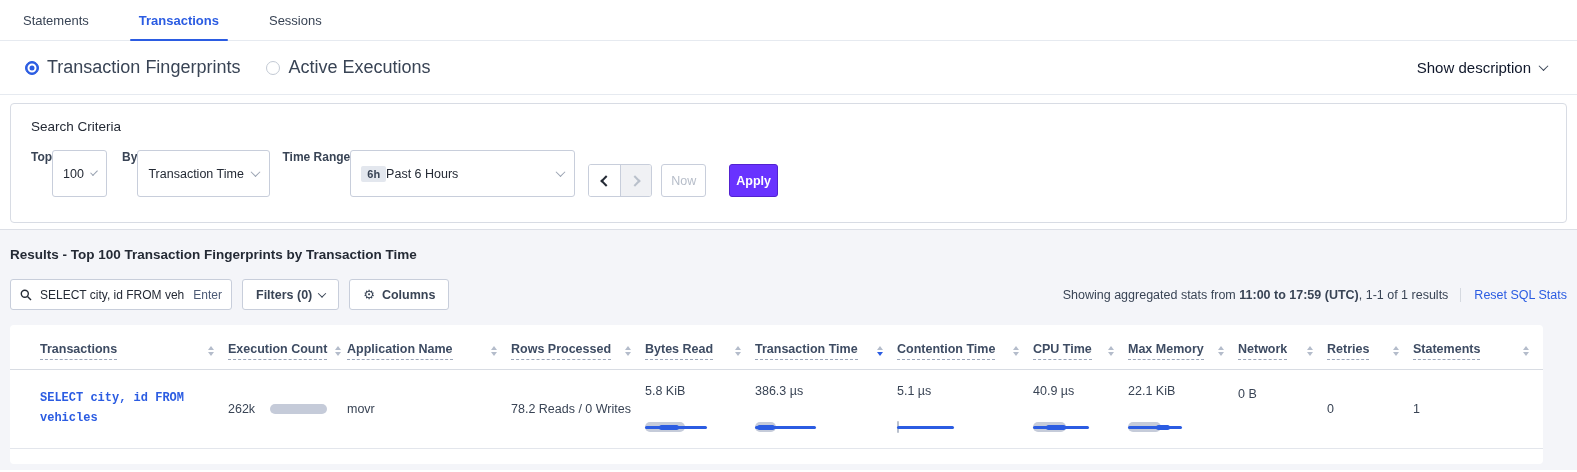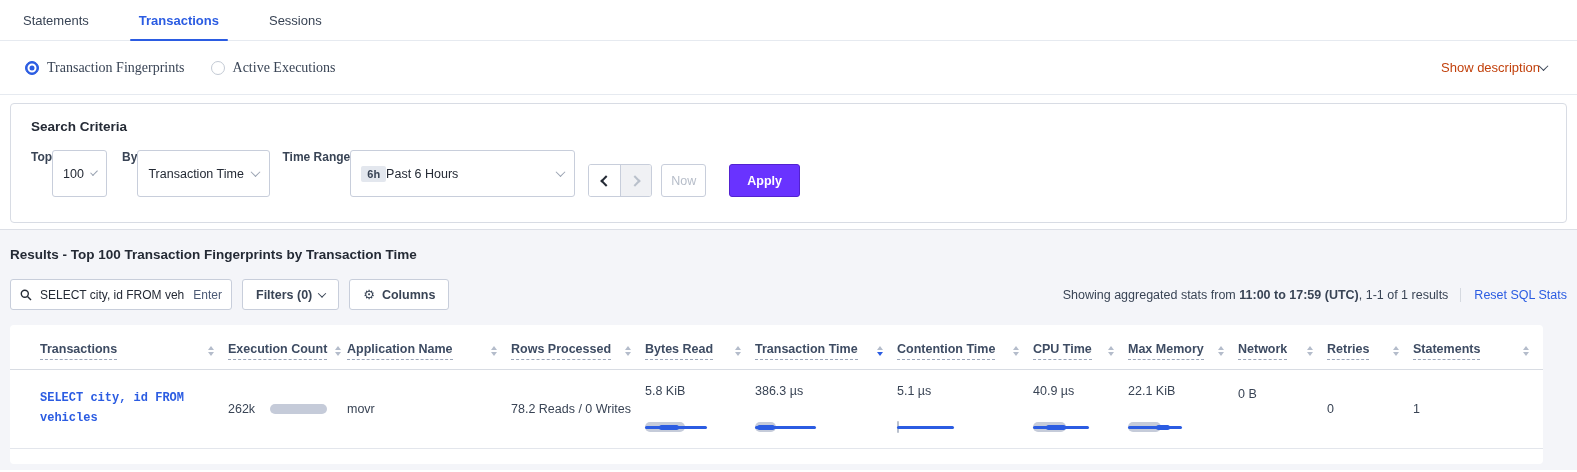--- a/index.html
+++ b/index.html
@@ -21,30 +21,30 @@
   
   .subbar { height:54px; display:flex; align-items:center; padding:0 30px 0 25px;
             border-bottom:1px solid #e6eaf0; background:#fff; }
   .radio-opt { display:flex; align-items:center; margin-right:26px; cursor:pointer; }
   .radio { width:14px; height:14px; border-radius:50%; background:#fff; border:1px solid #c3cad4;
            position:relative; flex:none; }
   .radio.on { background:var(--accent); border-color:var(--accent); }
   .radio.on::after { content:""; position:absolute; left:50%; top:50%; width:5px; height:5px;
                      transform:translate(-50%,-50%); background:var(--accent);
                      border:2px solid #fff; border-radius:50%; }
-  .radio-label { margin-left:8px; font-size:14px; color:#394455;font-family:Liberation Serif, serif; }
-  .show-desc { margin-left:auto; display:flex; align-items:center; font-size:13px;
-               color:#c2410c; cursor:pointer; }
+  .radio-label { margin-left:8px; font-size:18px; color:#394455; }
+  .show-desc { margin-left:auto; display:flex; align-items:center; gap:9px; font-size:15px;
+               color:#0f172a; cursor:pointer; }
   .chev { width:7px; height:7px; border-right:1.6px solid #394455; border-bottom:1.6px solid #394455;
           transform:rotate(45deg) translate(-1px,-1px); display:inline-block; }
   .chev.grey { border-color:#9aa3b2; }
   
   .criteria-outer { padding:8px 10px 6px; background:#fff; }
   .criteria-card { border:1px solid #d8dce4; border-radius:4px; height:120px; padding:15px 20px 0; }
-  .criteria-title { font-size:13.5px; font-weight:700; color:#242a35; }
+  .criteria-title { font-size:13.5px; font-weight:400; color:#242a35; }
   .controls { display:flex; align-items:flex-end; margin-top:16px; }
   .field { display:flex; flex-direction:row; }
   .field-label { font-size:12px; font-weight:700; color:#394455; margin-bottom:6px; }
   .selectbox { height:47px; border:1px solid #c8cedb; border-radius:3px; background:#fff;
                display:flex; align-items:center; justify-content:space-between; gap:8px;
                padding:0 10px; font-size:12.5px; color:#242a35; cursor:pointer; }
   .w-top { width:55px; margin-right:15px; }
   .w-by  { width:133px; margin-right:12px; }
   .w-tr  { width:225px; margin-right:13px; }
   .badge { background:#e3e7ee; border-radius:2px; padding:2px 6px; font-size:11px; font-weight:600;
@@ -56,21 +56,21 @@
                cursor:pointer; }
   .arrow-btn + .arrow-btn { border-left:1px solid #c8cedb; }
   .arrow-btn.disabled { background:#f0f1f4; cursor:default; }
   .ang { width:8px; height:8px; display:inline-block; border-right:2px solid #242a35;
          border-bottom:2px solid #242a35; }
   .ang.left { transform:rotate(135deg); margin-left:3px; }
   .ang.right { transform:rotate(-45deg); margin-right:3px; border-color:#b9c0cb; }
   .now-btn { height:33px; width:45px; border:1px solid #c8cedb; border-radius:3px; background:#fff;
              color:#b6bdc9; font-size:12.5px; display:flex; align-items:center; justify-content:center;
              margin-right:23px; cursor:pointer; }
-  .apply-btn { height:33px; padding:0 17px; background:var(--purple); border:1px solid #5222d0;
+  .apply-btn { height:33px; padding:0 6px; background:var(--purple); border:1px solid #5222d0;
                border-radius:3px; color:#fff; font-size:12.5px; font-weight:700; display:flex;
                align-items:center; cursor:pointer; }
   .hdivider { height:1px; background:#dcdfe6; }
   
   .results { background:#f4f5f9; height:240px; padding:17px 10px 0; }
   .results-heading { font-size:13.5px; font-weight:700; color:#242a35; margin:0 0 17px; }
   .toolbar { display:flex; align-items:center; }
   .searchbox { width:222px; height:31px; background:#fff; border:1px solid #c8cedb; border-radius:3px;
                display:flex; align-items:center; gap:6px; padding:0 9px; }
   .searchbox input { border:none; outline:none; flex:1; min-width:0; font-size:12px; color:#242a35;

